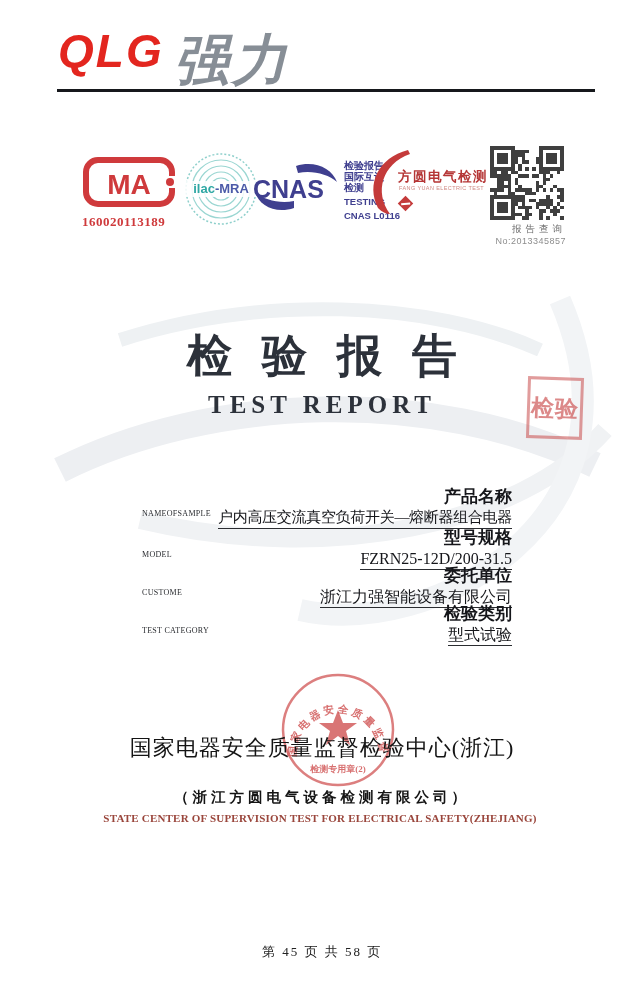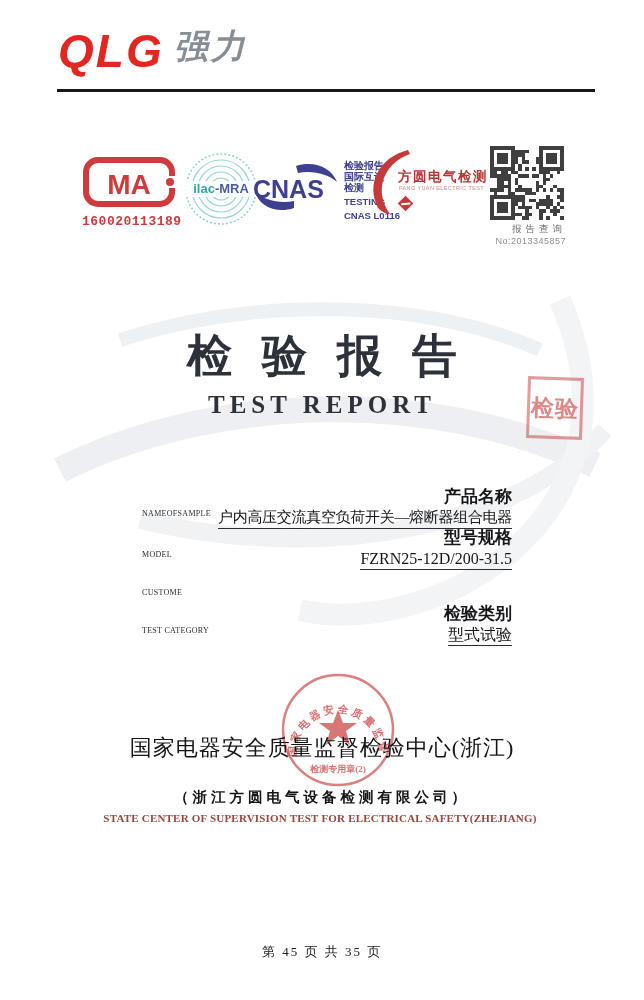--- a/index.html
+++ b/index.html
@@ -7,26 +7,26 @@
         font-family:"Liberation Serif","DejaVu Serif",serif;color:#1c1c1c;}
   .abs{position:absolute;}
 
   
   .watermark{position:absolute;left:0;top:0;pointer-events:none;}
 
   
   .brand{position:absolute;left:58px;top:24px;display:flex;align-items:flex-start;gap:10px;
          font-family:"Liberation Sans","DejaVu Sans",sans-serif;font-style:italic;font-weight:900;}
   .brand-latin{font-size:46px;color:#e3261f;letter-spacing:2px;transform:scaleY(1.02);}
-  .brand-cjk{font-size:34px;color:#878e96;letter-spacing:3px;}
+  .brand-cjk{font-size:55px;color:#878e96;letter-spacing:3px;}
   .rule{position:absolute;left:57px;top:89px;width:538px;height:2.5px;background:#16181c;}
 
   
   .cma{position:absolute;left:82px;top:156px;width:104px;text-align:left;}
-  .cma-num{margin-top:2px;font-family:Liberation Mono, monospace;font-weight:700;
+  .cma-num{margin-top:2px;font-family:Liberation Serif, serif;font-weight:700;
            font-size:13px;color:#cf3a3c;letter-spacing:.5px;}
   .ilac{position:absolute;left:184px;top:152px;width:74px;height:74px;}
   .ilac-text{position:absolute;left:0;top:29px;width:74px;text-align:center;background:rgba(255,255,255,.85);
              font-family:"Liberation Sans",sans-serif;font-weight:700;font-size:13px;line-height:16px;}
   .ilac-a{color:#2fa8a4;} .ilac-b{color:#4b5aa8;}
   .cnas{position:absolute;left:252px;top:158px;display:flex;gap:4px;align-items:flex-start;}
   .cnas-col{font-family:"Liberation Sans",sans-serif;color:#3f3f8f;line-height:11px;padding-top:2px;}
   .cnas-cjk{font-size:10px;font-weight:700;}
   .cnas-en{font-size:9.5px;font-weight:700;line-height:11px;margin-top:3px;}
   .fy{position:absolute;left:362px;top:146px;width:130px;height:80px;}
@@ -599,20 +599,24 @@
     <span class="val small">户内高压交流真空负荷开关—熔断器组合电器</span>
   </div>
   <div class="fsub" style="top:509px">NAMEOFSAMPLE</div>
 
   <div class="frow" style="top:527px">
     <span class="lbl">型号规格</span>
     <span class="val">FZRN25-12D/200-31.5</span>
   </div>
   <div class="fsub" style="top:550px">MODEL</div>
 
+  <div class="frow" style="top:565px">
+    <span class="lbl">委托单位</span>
+    <span class="val">浙江力强智能设备有限公司</span>
+  </div>
   <div class="fsub" style="top:588px">CUSTOME</div>
 
   <div class="frow" style="top:603px">
     <span class="lbl">检验类别</span>
     <span class="val">型式试验</span>
   </div>
   <div class="fsub" style="top:626px">TEST CATEGORY</div>
 
   <svg class="issuer-stamp" width="132" height="132">
     <defs>
@@ -623,15 +627,15 @@
     <text font-size="10.5" font-weight="700" fill="rgba(206,78,78,.82)" letter-spacing="3">
       <textPath href="#arcPath" startOffset="2%">国家电器安全质量监督检验中心</textPath>
     </text>
     <text x="66" y="108" text-anchor="middle" font-size="9" font-weight="700" fill="rgba(206,78,78,.8)">检测专用章(2)</text>
   </svg>
 
   <div class="issuer-cjk">国家电器安全质量监督检验中心(浙江)</div>
   <div class="issuer-en">STATE CENTER OF SUPERVISION TEST FOR ELECTRICAL SAFETY(ZHEJIANG)</div>
   <div class="issuer-co">（浙江方圆电气设备检测有限公司）</div>
 
-  <div class="footer">第 45 页 共 35 页</div>
+  <div class="footer">第 45 页 共 58 页</div>
 
 </div>
 
 </body></html>

